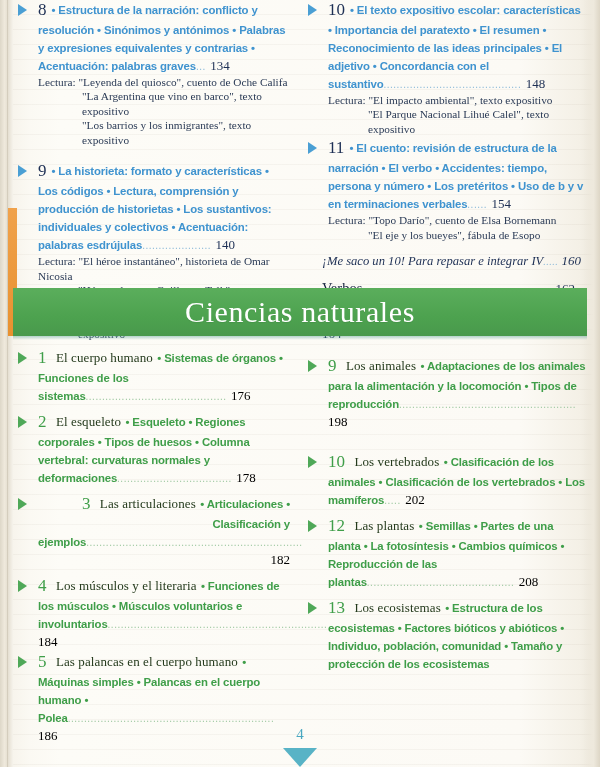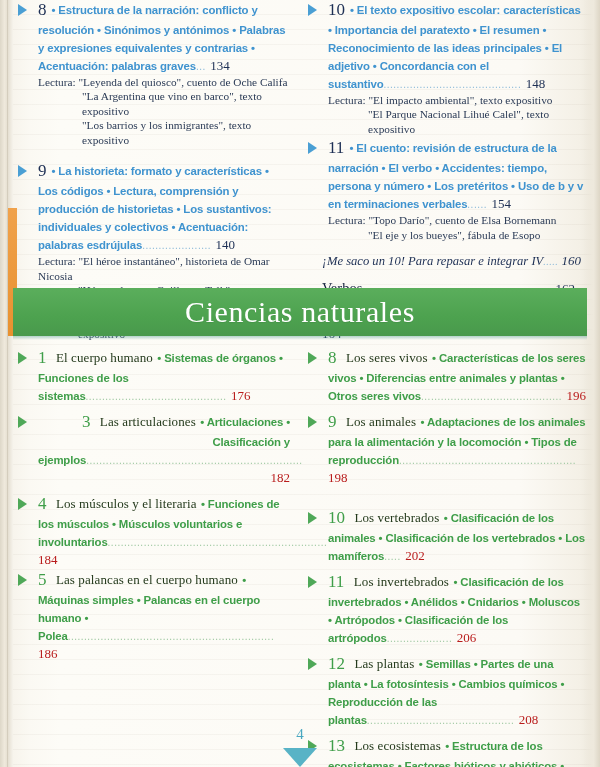--- a/index.html
+++ b/index.html
@@ -42,21 +42,21 @@
   .num.green{color:#3f9e49;}
   .topics{font-size:11.4px;font-weight:bold;color:#3f93cf;line-height:1.31;
     letter-spacing:-0.15px;}
   .topics.g{color:#3f9e49;}
   .chapname{font-family:"Liberation Serif",serif;font-size:13px;color:#1d2f54;
     font-weight:400;letter-spacing:.1px;}
   .chapname.g{color:#243a1c;}
   .dots{color:#8ab8d8;letter-spacing:.5px;font-weight:normal;font-size:10px;}
   .dots.g{color:#9cc79f;}
   .pg{font-family:"Liberation Serif",serif;font-size:13px;color:#1d2f54;font-weight:400;}
-  .pg.g{color:#b91c1c;}
+  .pg.g{color:#000000;}
 
   .lectura{font-family:"Liberation Serif",serif;font-size:11.3px;color:#2a3a55;
     line-height:1.28;margin-top:1px;}
   .lectura .ind1{display:block;}
   .lectura .ind2{display:block;padding-left:44px;}
   .lectura .ind3{display:block;padding-left:40px;}
 
   .mesaco{font-family:"Liberation Serif",serif;font-style:italic;font-size:12.6px;
     color:#1d2f54;margin-top:11px;padding-left:14px;}
   .plain{font-family:"Liberation Serif",serif;font-size:14.5px;color:#16233f;
@@ -176,20 +176,27 @@
     <div class="col left">
 
       <div class="entry">
         <span class="tri green"></span>
         <span class="num green">1</span>
         <span class="chapname g">El cuerpo humano</span>
         <span class="topics g">• Sistemas de órganos • Funciones de los sistemas</span><span class="dots g">...........................................</span>
         <span class="pg g">176</span>
       </div>
 
+      <div class="entry" style="margin-top:8px;">
+        <span class="tri green"></span>
+        <span class="num green">2</span>
+        <span class="chapname g">El esqueleto</span>
+        <span class="topics g">• Esqueleto • Regiones corporales • Tipos de huesos • Columna vertebral: curvaturas normales y deformaciones</span><span class="dots g">...................................</span>
+        <span class="pg g">178</span>
+      </div>
 
       <div class="entry" style="margin-top:8px;text-align:right;">
         <span class="tri green"></span>
         <span class="num green">3</span>
         <span class="chapname g">Las articulaciones</span>
         <span class="topics g">• Articulaciones • Clasificación y ejemplos</span><span class="dots g">..................................................................</span>
         <span class="pg g">182</span>
       </div>
 
       <div class="entry" style="margin-top:8px;">
@@ -205,51 +212,37 @@
         <span class="num green">5</span>
         <span class="chapname g">Las palancas en el cuerpo humano</span>
         <span class="topics g">• Máquinas simples • Palancas en el cuerpo humano • Polea</span><span class="dots g">...............................................................</span>
         <span class="pg g">186</span>
       </div>
 
     </div>
 
     <div class="col right">
 
-      <div class="entry">
-        <span class="tri green"></span>
-        <span class="num green">8</span>
-        <span class="chapname g">Los seres vivos</span>
-        <span class="topics g">• Características de los seres vivos • Diferencias entre animales y plantas • Otros seres vivos</span><span class="dots g">...........................................</span>
-        <span class="pg g">196</span>
-      </div>
 
       <div class="entry" style="margin-top:8px;">
         <span class="tri green"></span>
         <span class="num green">9</span>
         <span class="chapname g">Los animales</span>
         <span class="topics g">• Adaptaciones de los animales para la alimentación y la locomoción • Tipos de reproducción</span><span class="dots g">......................................................</span>
         <span class="pg g">198</span>
       </div>
 
       <div class="entry" style="margin-top:22px;">
         <span class="tri green"></span>
         <span class="num green">10</span>
         <span class="chapname g">Los vertebrados</span>
         <span class="topics g">• Clasificación de los animales • Clasificación de los vertebrados • Los mamíferos</span><span class="dots g">.....</span>
         <span class="pg g">202</span>
       </div>
 
-      <div class="entry" style="margin-top:8px;">
-        <span class="tri green"></span>
-        <span class="num green">11</span>
-        <span class="chapname g">Los invertebrados</span>
-        <span class="topics g">• Clasificación de los invertebrados • Anélidos • Cnidarios • Moluscos • Artrópodos • Clasificación de los artrópodos</span><span class="dots g">....................</span>
-        <span class="pg g">206</span>
-      </div>
 
       <div class="entry" style="margin-top:8px;">
         <span class="tri green"></span>
         <span class="num green">12</span>
         <span class="chapname g">Las plantas</span>
         <span class="topics g">• Semillas • Partes de una planta • La fotosíntesis • Cambios químicos • Reproducción de las plantas</span><span class="dots g">.............................................</span>
         <span class="pg g">208</span>
       </div>
 
       <div class="entry" style="margin-top:8px;">

